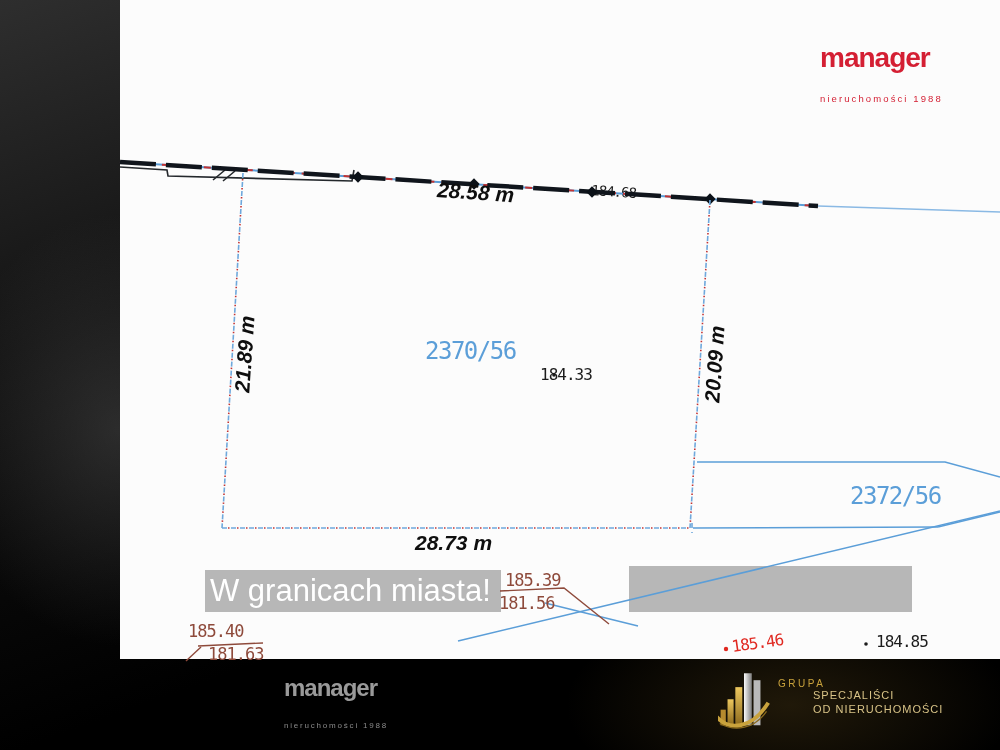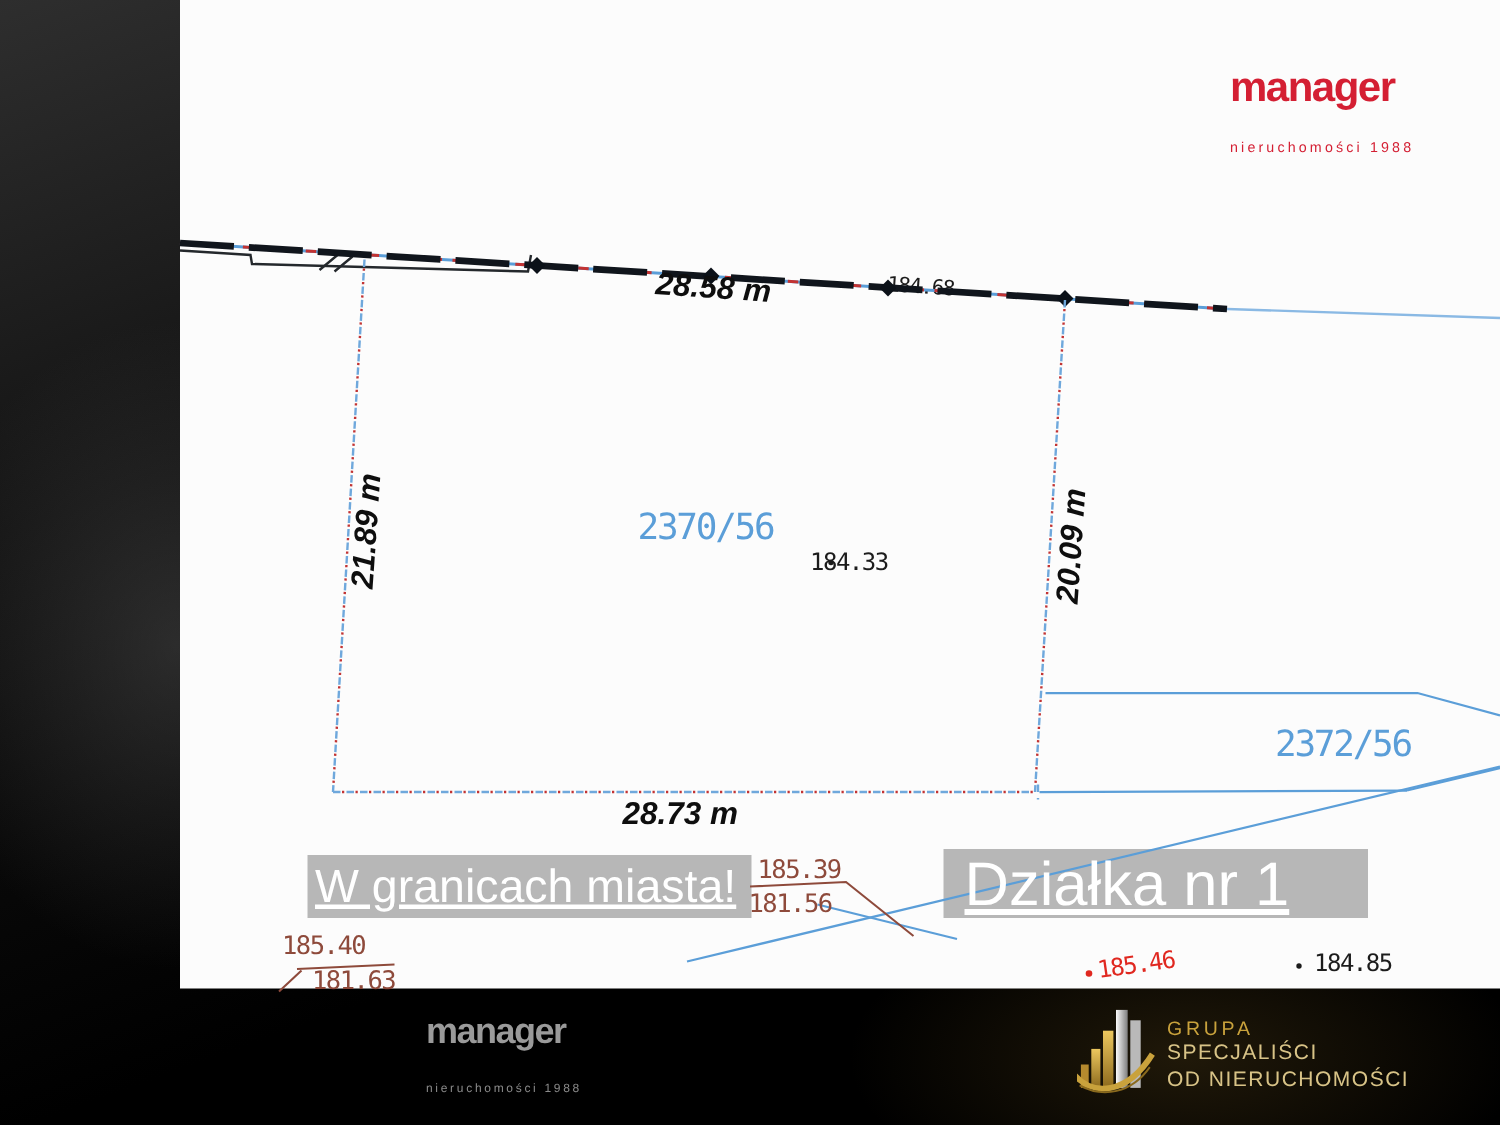--- a/index.html
+++ b/index.html
@@ -31,31 +31,31 @@
   .black-struct { stroke:#24282c; stroke-width:1.6; fill:none; }
   .pt-diamond   { fill:#0b1118; }
 
   
   .dim { font:italic bold 21px "Liberation Sans", sans-serif; color:#0e0e0e; }
   .cad-blue-txt { font:24px "DejaVu Sans Mono", monospace; letter-spacing:-1.5px; color:var(--cad-blue); }
   .cad-black-txt { font:16px "DejaVu Sans Mono", monospace; letter-spacing:-1px; color:#1c1c1c; }
   .cad-small { font:14px "DejaVu Sans Mono", monospace; letter-spacing:-1px; color:#1c1c1c; }
   .elev-frac { font:17px "DejaVu Sans Mono", monospace; letter-spacing:-1px; color:var(--elev-brown); line-height:1; }
   .spot-red  { font:16px "DejaVu Sans Mono", monospace; letter-spacing:-1px; color:var(--spot-red); }
-  .banner-text { color:#fff;text-decoration:underline; }
+  .banner-text { color:#fff; }
 
   .brand-name { font-weight:bold; letter-spacing:-1px; line-height:1; color:var(--brand-red); }
   .brand-tag  { letter-spacing:2.1px; color:var(--brand-red); margin-top:21px; }
   .mgr-bottom .brand-name { color:#9a9a9a; }
   .mgr-bottom .brand-tag  { color:#8a8a8a; }
 
-  .son-group { font-size:13px; letter-spacing:2.5px; color:#c9a23c; }
+  .son-group { font-size:10px; letter-spacing:2.5px; color:#c9a23c; }
   .son-name  { font-size:35px; font-weight:bold; letter-spacing:1px; line-height:1.0; color:var(--gold);
                text-shadow:0 1px 1px #6b5316; }
-  .son-tag   { font-size:14px; letter-spacing:1px; color:#d8c387; line-height:1.25; }
+  .son-tag   { font-size:11px; letter-spacing:1px; color:#d8c387; line-height:1.25;margin-left:35px; }
 </style>
 </head>
 <body>
 
 <div class="frame">
 
   <div class="map-bg"></div>
 
   <div class="banner-box" style="left:205px; top:570px; width:296px; height:42px;"></div>
   <div class="banner-box" style="left:629px; top:566px; width:283px; height:46px;"></div>
@@ -123,21 +123,20 @@
   <div class="label cad-black-txt" style="left:876px; top:632px;">184.85</div>
   <div class="label spot-red" style="left:733px; top:637px; transform:rotate(-8deg); transform-origin:left bottom;">185.46</div>
 
   <div class="label elev-frac" style="left:505px; top:572px;">185.39</div>
   <div class="label elev-frac" style="left:499px; top:595px;">181.56</div>
 
   <div class="label elev-frac" style="left:188px; top:623px;">185.40</div>
   <div class="label elev-frac" style="left:208px; top:646px;">181.63</div>
 
   <div class="label banner-text" style="left:210px; top:571px; font-size:31px; line-height:40px;">W granicach miasta!</div>
-  <div class="label banner-text" style="left:643px; top:566px; font-size:41px; line-height:46px;">Działka nr 1</div>
 
   <div class="label" style="left:820px; top:44px;">
     <div class="brand-name" style="font-size:28px;">manager</div>
     <div class="brand-tag" style="font-size:9.5px;">nieruchomości 1988</div>
   </div>
 
   <div class="label mgr-bottom" style="left:284px; top:676px;">
     <div class="brand-name" style="font-size:24px;">manager</div>
     <div class="brand-tag" style="font-size:8px; letter-spacing:1.8px;">nieruchomości 1988</div>
   </div>

